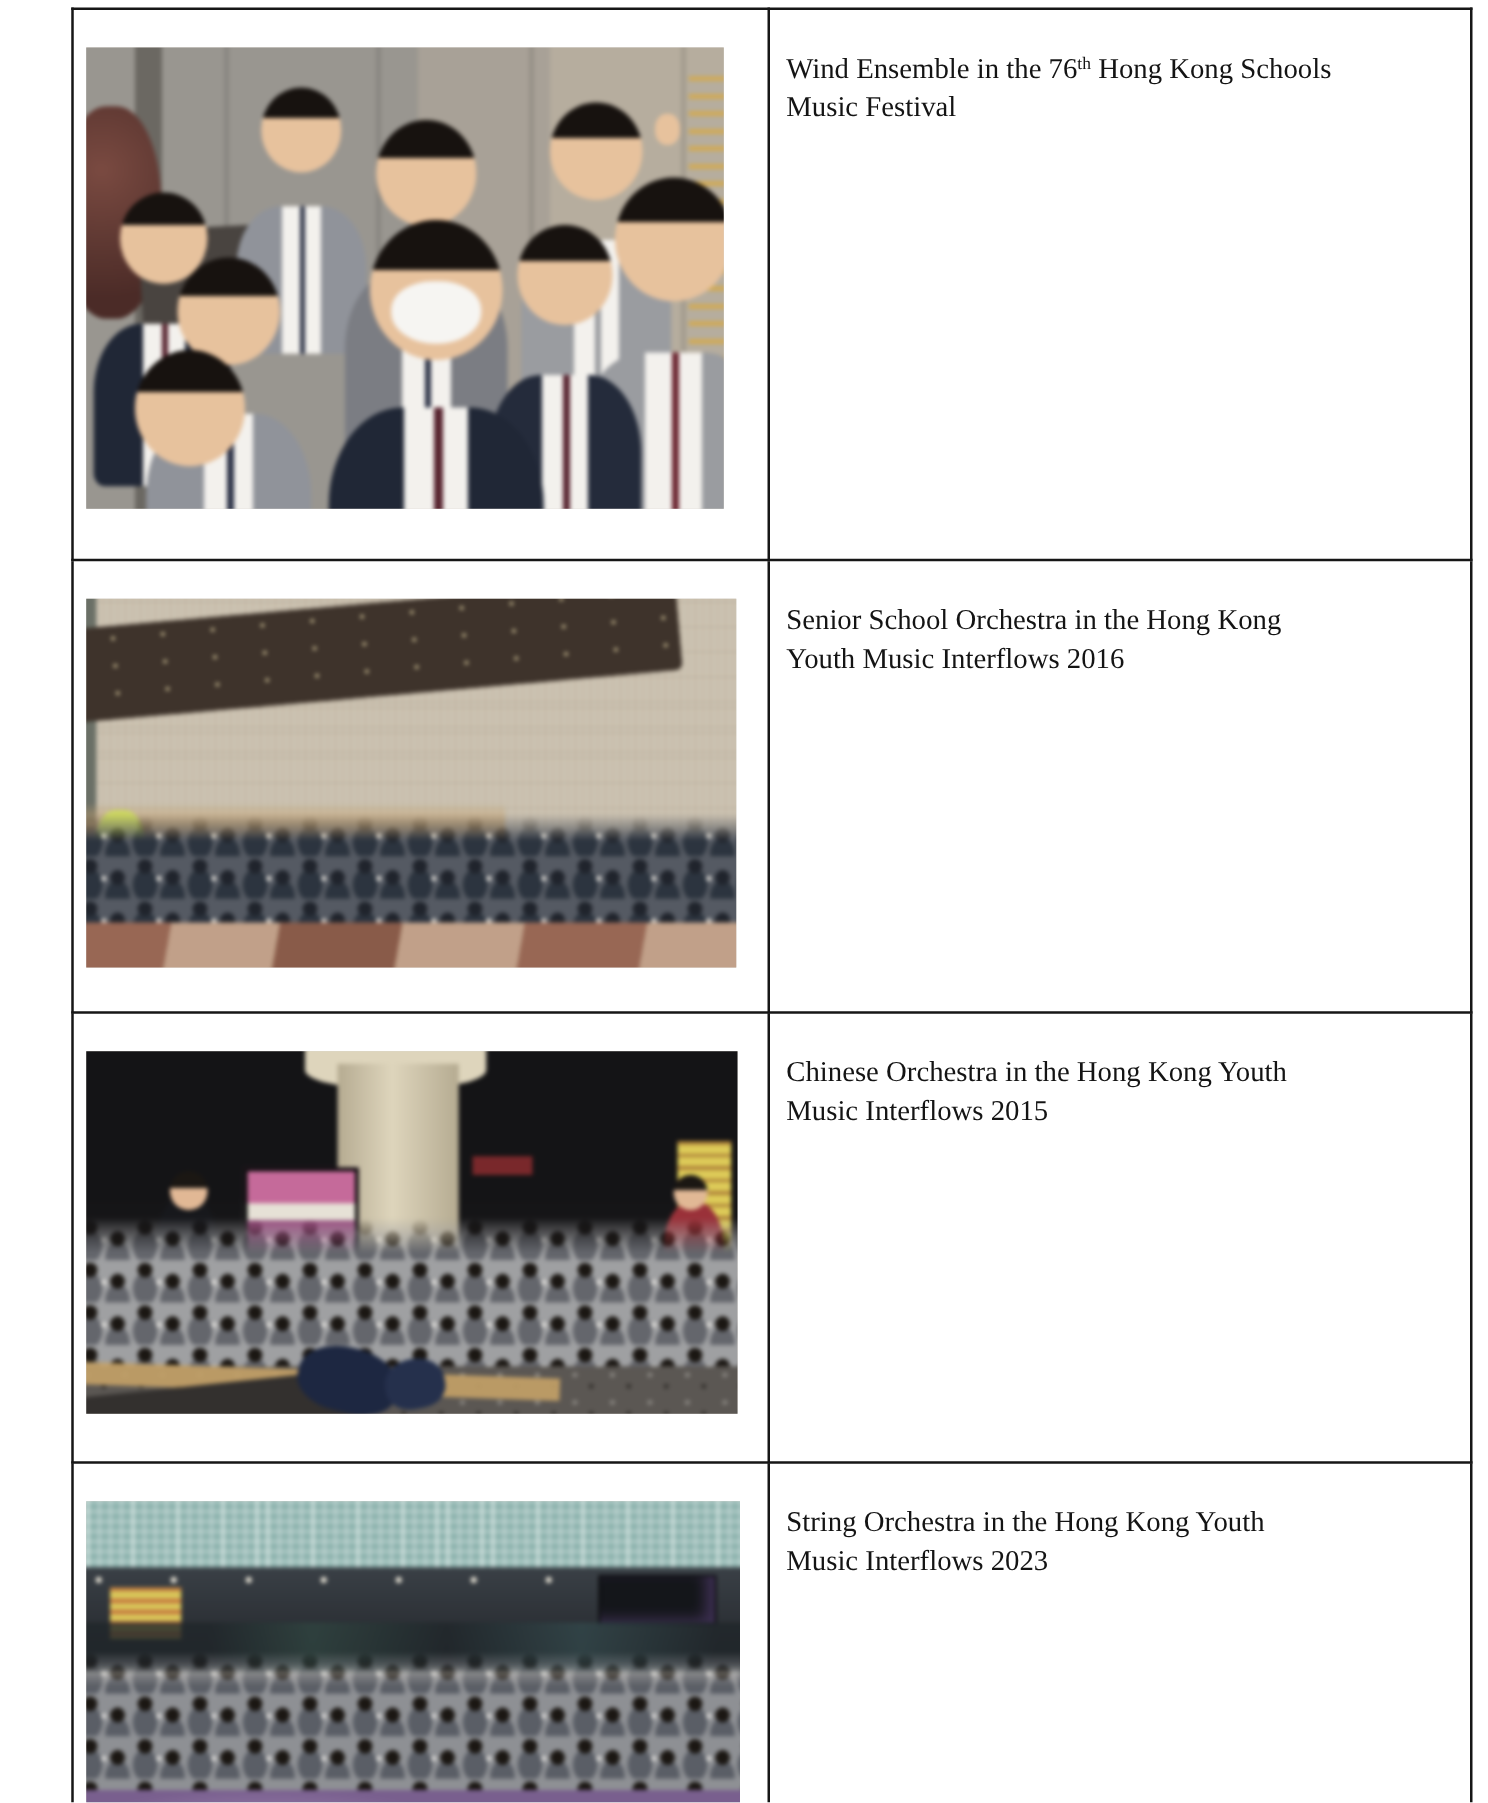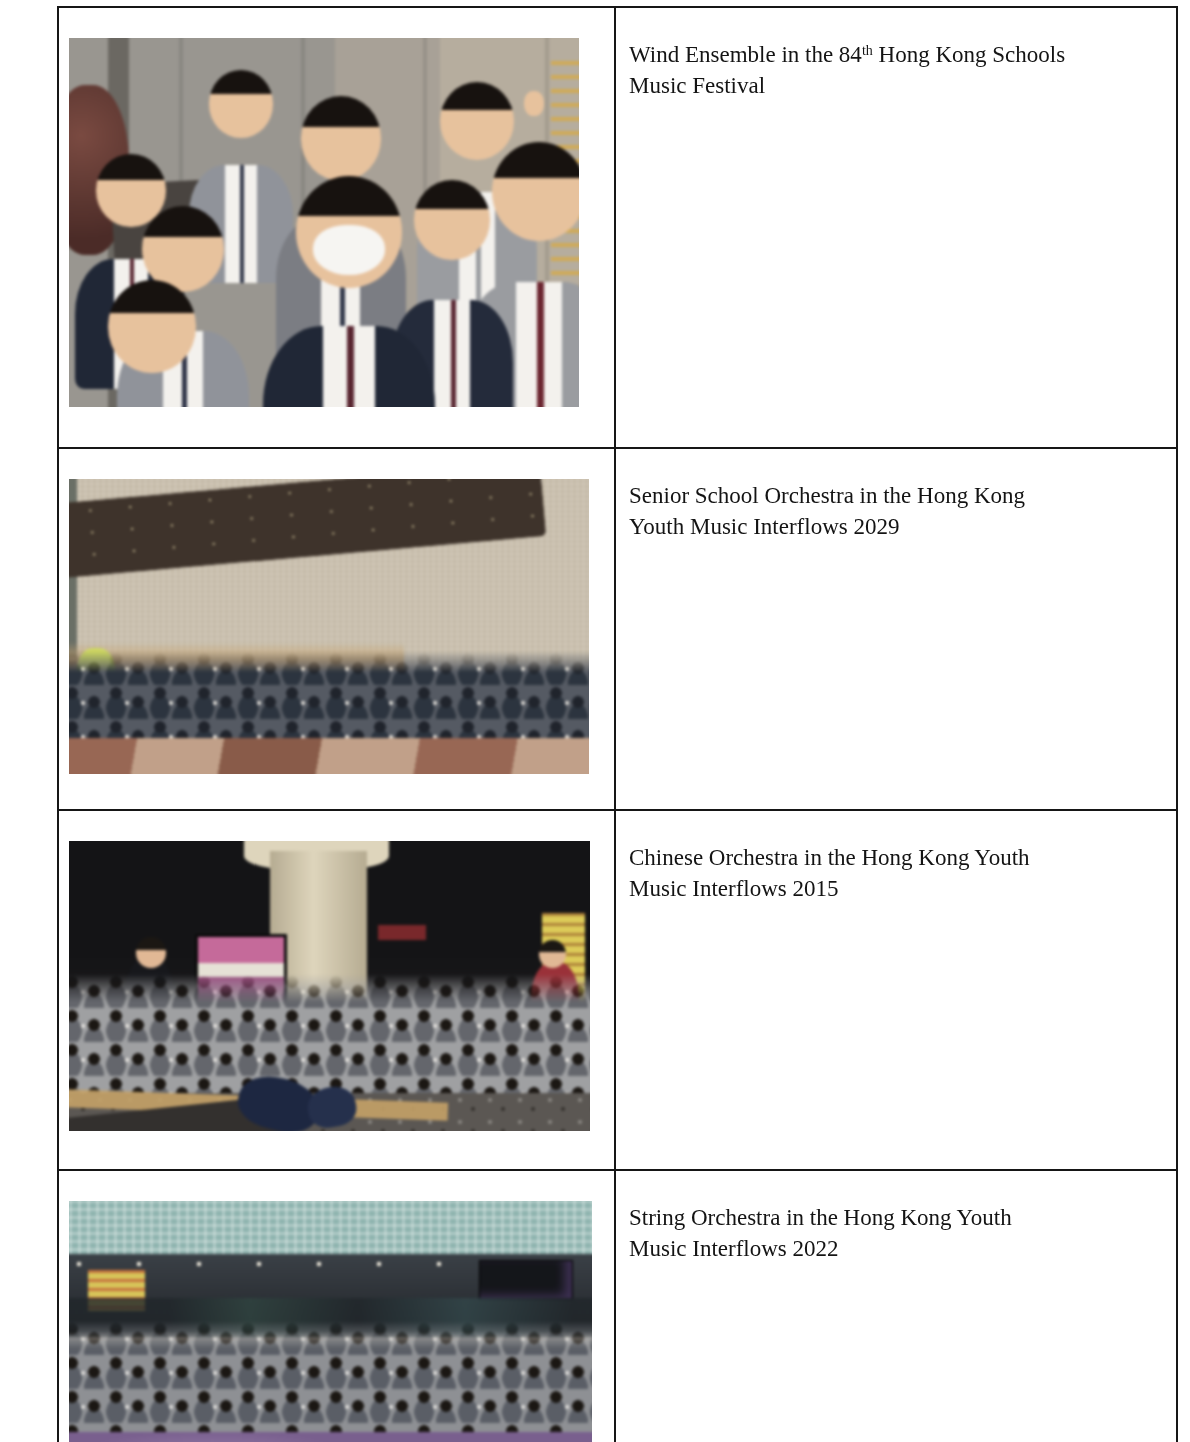--- a/index.html
+++ b/index.html
@@ -191,42 +191,42 @@
             <div class="person p6">
                   <span class="head">
                     <span class="facemask"></span>
                   </span>
                   <span class="torso"></span>
                 </div>
           </div>
         </div>
       </td>
       <td class="cap-cell">
-        <div class="caption"><span>Wind Ensemble in the 84</span><sup>th</sup><span> Hong Kong Schools
+        <div class="caption"><span>Wind Ensemble in the 76</span><sup>th</sup><span> Hong Kong Schools
 Music Festival</span></div>
       </td>
     </tr>
 
     <tr class="r2">
       <td class="img-cell">
         <div class="photo photo-2" role="img" aria-label="Large orchestra group posing in a concert hall lobby with beige woven walls, a dark sloping canopy above and a reddish marble floor" style="--wall: #cbc1ae; --column: #6a6f66; --canopy: #3e332a; --glow: #c9a26a; --hivis: #cdd75c; --crowd-base: #555a63; --hair: #20242c; --suit: #2c3440; --fleck: #e9e6df; --floor-a: #9a6753; --floor-b: #c2a087; --floor-c: #8b5b48;">
           <div class="ph">
             <div class="layer ph2-wall"></div>
             <div class="layer ph2-column"></div>
             <div class="layer ph2-canopy"></div>
             <div class="layer ph2-glow"></div>
             <div class="layer ph2-hivis"></div>
             <div class="layer crowd ph2-crowd"></div>
             <div class="layer ph2-floor"></div>
           </div>
         </div>
       </td>
       <td class="cap-cell">
         <div class="caption">Senior School Orchestra in the Hong Kong
-Youth Music Interflows 2029</div>
+Youth Music Interflows 2016</div>
       </td>
     </tr>
 
     <tr class="r3">
       <td class="img-cell">
         <div class="photo photo-3" role="img" aria-label="Group of students in grey vests posing indoors beside a cream pillar, a poster screen and a yellow banner, with instrument cases on a speckled floor" style="--bg: #1d1c1e; --pillar: #ded5bb; --pillar-shade: #b5ab90; --screen: #c9699b; --poster: #decb52; --red: #8e2a2e; --case: #1d2742; --skin: #e3b893; --crowd-base: #9fa0a2; --hair: #1b1713; --suit: #64666c; --fleck: #efece7; --floor: #5b5753; --floor-strip: #c7a264; --floor-dark: #33302e;">
           <div class="ph">
             <div class="layer ph3-bg"></div>
             <div class="layer ph3-cap"></div>
             <div class="layer ph3-pillar"></div>
@@ -262,19 +262,19 @@
             <div class="layer ph4-poster"></div>
             <div class="layer ph4-glass"></div>
             <div class="layer crowd ph4-crowd"></div>
             <div class="layer ph4-carpet"></div>
 
           </div>
         </div>
       </td>
       <td class="cap-cell">
         <div class="caption">String Orchestra in the Hong Kong Youth
-Music Interflows 2022</div>
+Music Interflows 2023</div>
       </td>
     </tr>
 
   </tbody>
     </table>
 </div>
 
 </body></html>

